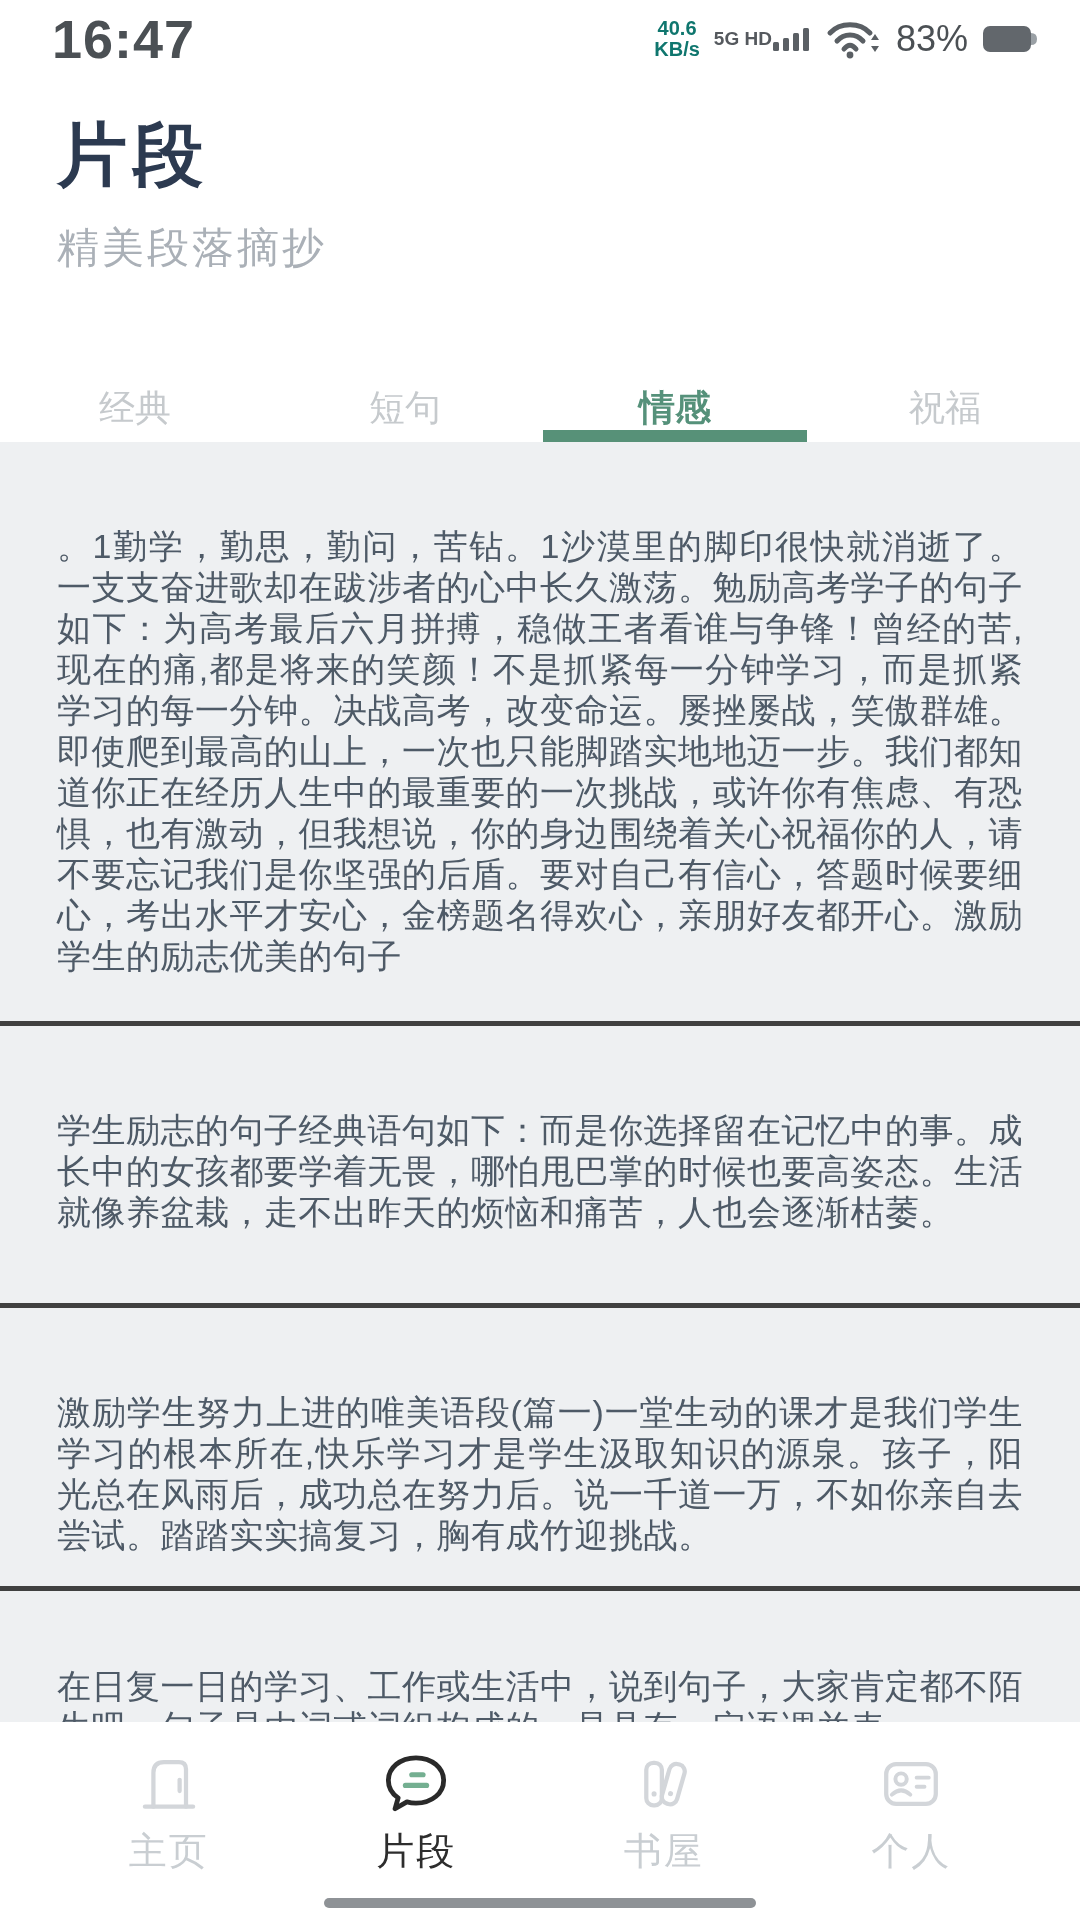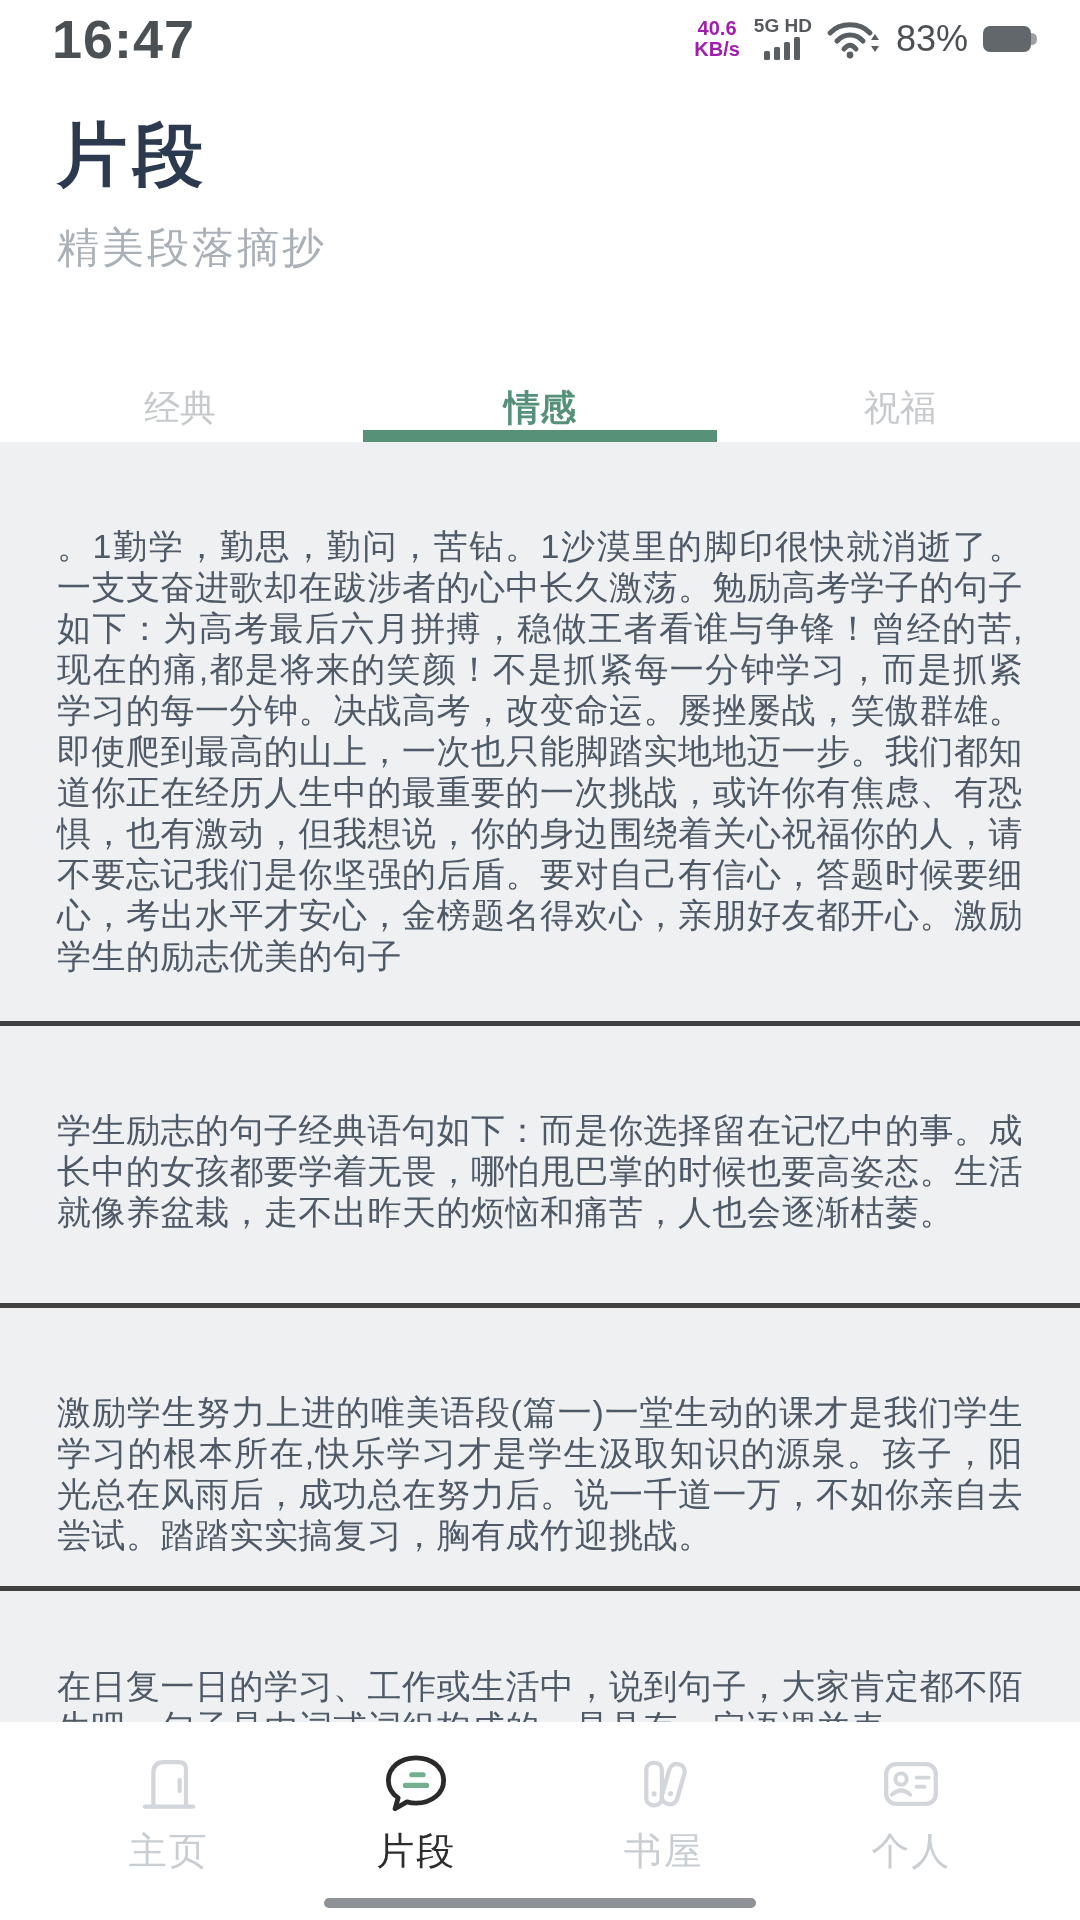--- a/index.html
+++ b/index.html
@@ -3,22 +3,22 @@
 <meta charset="utf-8">
 <style>
   html,body{margin:0;padding:0;}
   body{width:1080px;height:1920px;font-family:"Liberation Sans","DejaVu Sans",sans-serif;-webkit-font-smoothing:antialiased;}
   .screen{position:relative;width:1080px;height:1920px;background:#ffffff;overflow:hidden;}
 
   
   .statusbar{position:absolute;top:0;left:0;right:0;height:72px;display:flex;align-items:center;justify-content:space-between;padding:6px 40px 0 52px;box-sizing:border-box;color:#4b5054;}
   .sb-time{font-size:54px;font-weight:600;letter-spacing:1px;}
   .sb-right{display:flex;align-items:center;gap:14px;}
-  .sb-speed{display:flex;flex-direction:column;align-items:center;font-size:20px;line-height:21px;font-weight:700;color:#a21caf;}
-  .sb-net{display:flex;flex-direction:column;align-items:center;}
+  .sb-speed{display:flex;flex-direction:column;align-items:center;font-size:20px;line-height:21px;font-weight:700;color:#0f766e;}
+  .sb-net{display:flex;flex-direction:row;align-items:center;}
   .sb-nettype{font-size:19px;font-weight:700;line-height:18px;color:#55595e;}
   .sb-pct{font-size:36px;font-weight:500;}
   svg.sbicon{display:block;}
 
   
   .pageheader{position:absolute;top:116px;left:57px;}
   .pagetitle{margin:0;font-family:"Liberation Serif","DejaVu Serif",serif;font-size:70px;line-height:80px;font-weight:700;color:#2c3a50;letter-spacing:6px;}
   .pagesub{margin-top:24px;font-family:"Liberation Serif","DejaVu Serif",serif;font-size:42px;font-weight:400;color:#aab0b7;letter-spacing:3px;}
 
   
@@ -85,20 +85,24 @@
   <div class="pageheader">
     <h1 class="pagetitle">片段</h1>
     <div class="pagesub">精美段落摘抄</div>
   </div>
 
   <div class="tabs">
     <div class="tab">
       <span>经典</span>
       
     </div>
+    <div class="tab">
+      <span>短句</span>
+      
+    </div>
     <div class="tab active">
       <span>情感</span>
       <i class="tab-underline"></i>
     </div>
     <div class="tab">
       <span>祝福</span>
       
     </div>
   </div>
 

